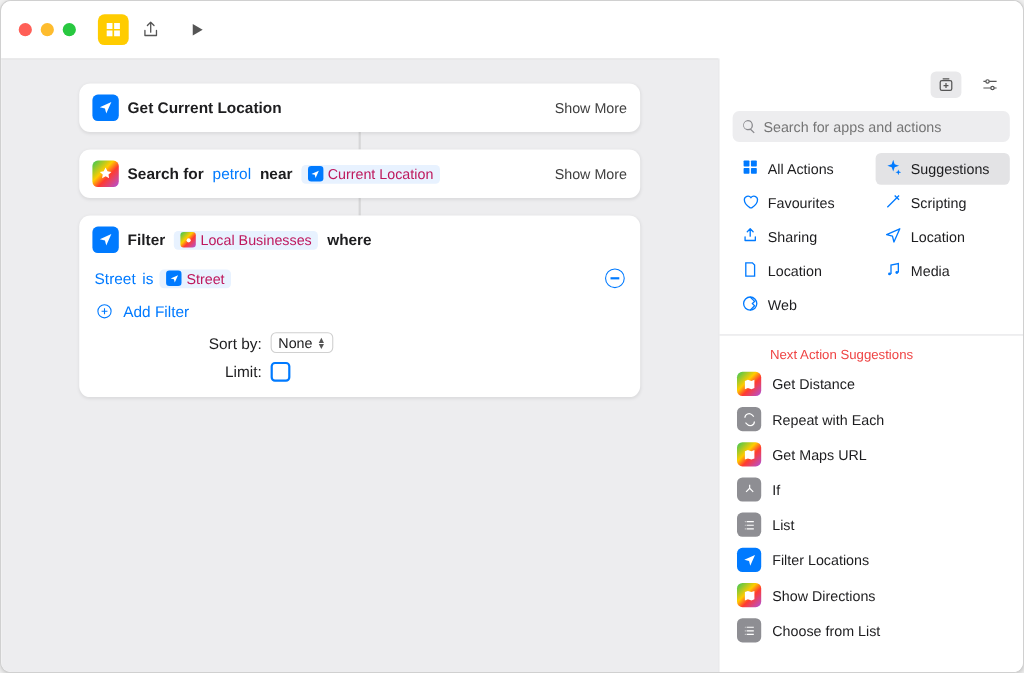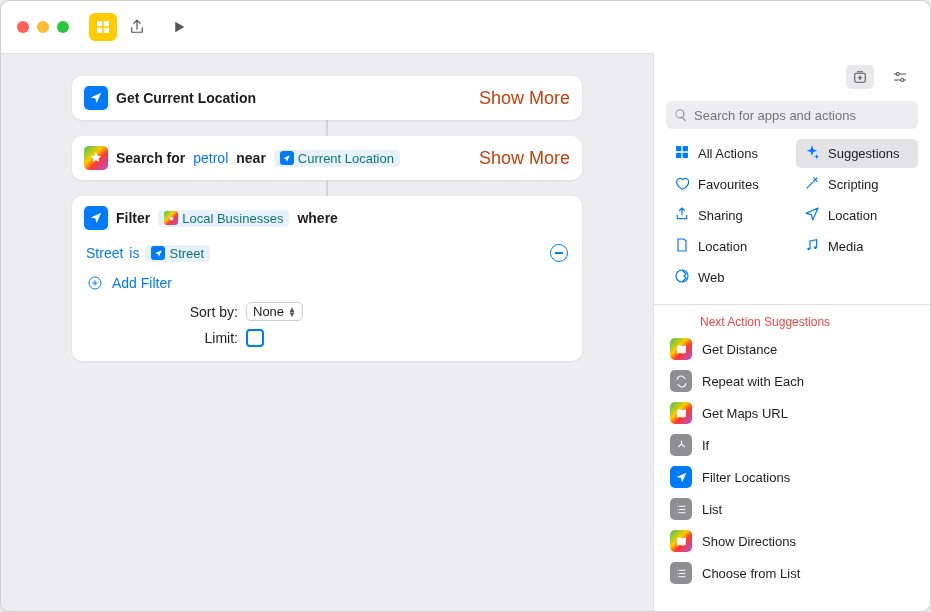--- a/index.html
+++ b/index.html
@@ -83,41 +83,41 @@
     flex-shrink: 0;
   }
   .icon-blue { background: #007aff; }
   .icon-maps {
     background: linear-gradient(135deg, #34c759 0%, #ffcc00 40%, #ff3b30 60%, #af52de 100%);
   }
   .action-icon svg { width: 14px; height: 14px; fill: #fff; }
   .action-title { font-weight: 600; font-size: 14px; }
   .show-more {
     margin-left: auto;
-    color: #c2410c;
-    font-size: 18px;
+    color: #404040;
+    font-size: 13px;
     cursor: pointer;
   }
   .connector {
     width: 2px; height: 16px;
     background: #d6d6d8;
   }
   .token {
     color: #007aff;
     font-weight: 500;
     font-size: 14px;
   }
   .token-pill {
     background: #e8f2ff;
     border-radius: 4px;
     padding: 1px 6px;
     display: inline-flex;
     align-items: center;
     gap: 4px;
-    color: #0f766e;
+    color: #be185d;
     font-size: 13px;
     font-weight: 500;
   }
   .token-pill-mini-icon {
     width: 14px; height: 14px;
     background: #007aff;
     border-radius: 3px;
     display:flex;align-items:center;justify-content:center;
     flex-shrink:0;
   }
@@ -514,34 +514,34 @@
           </div>
           <div class="action-item">
             <span class="ai-icon ai-gray">
               <svg viewBox="0 0 24 24">
                 <path d="M12 3v6m0 0l-6 6m6-6l6 6" stroke="#fff" stroke-width="2" fill="none"></path>
               </svg>
             </span>
             <span>If</span>
           </div>
           <div class="action-item">
+            <span class="ai-icon ai-gray">
+              <svg viewBox="0 0 24 24">
+                <path d="M7 6h12M7 12h12M7 18h12M4 6h1M4 12h1M4 18h1" stroke="#fff" stroke-width="2"></path>
+              </svg>
+            </span>
+            <span>List</span>
+          </div>
+          <div class="action-item">
             <span class="ai-icon ai-blue">
               <svg viewBox="0 0 24 24">
                 <path d="M3 11l18-8-8 18-2-8z"></path>
               </svg>
             </span>
             <span>Filter Locations</span>
-          </div>
-          <div class="action-item">
-            <span class="ai-icon ai-gray">
-              <svg viewBox="0 0 24 24">
-                <path d="M7 6h12M7 12h12M7 18h12M4 6h1M4 12h1M4 18h1" stroke="#fff" stroke-width="2"></path>
-              </svg>
-            </span>
-            <span>List</span>
           </div>
           <div class="action-item">
             <span class="ai-icon ai-maps">
               <svg viewBox="0 0 24 24">
                 <path d="M4 6l5-2 6 2 5-2v14l-5 2-6-2-5 2z"></path>
               </svg>
             </span>
             <span>Show Directions</span>
           </div>
           <div class="action-item">

